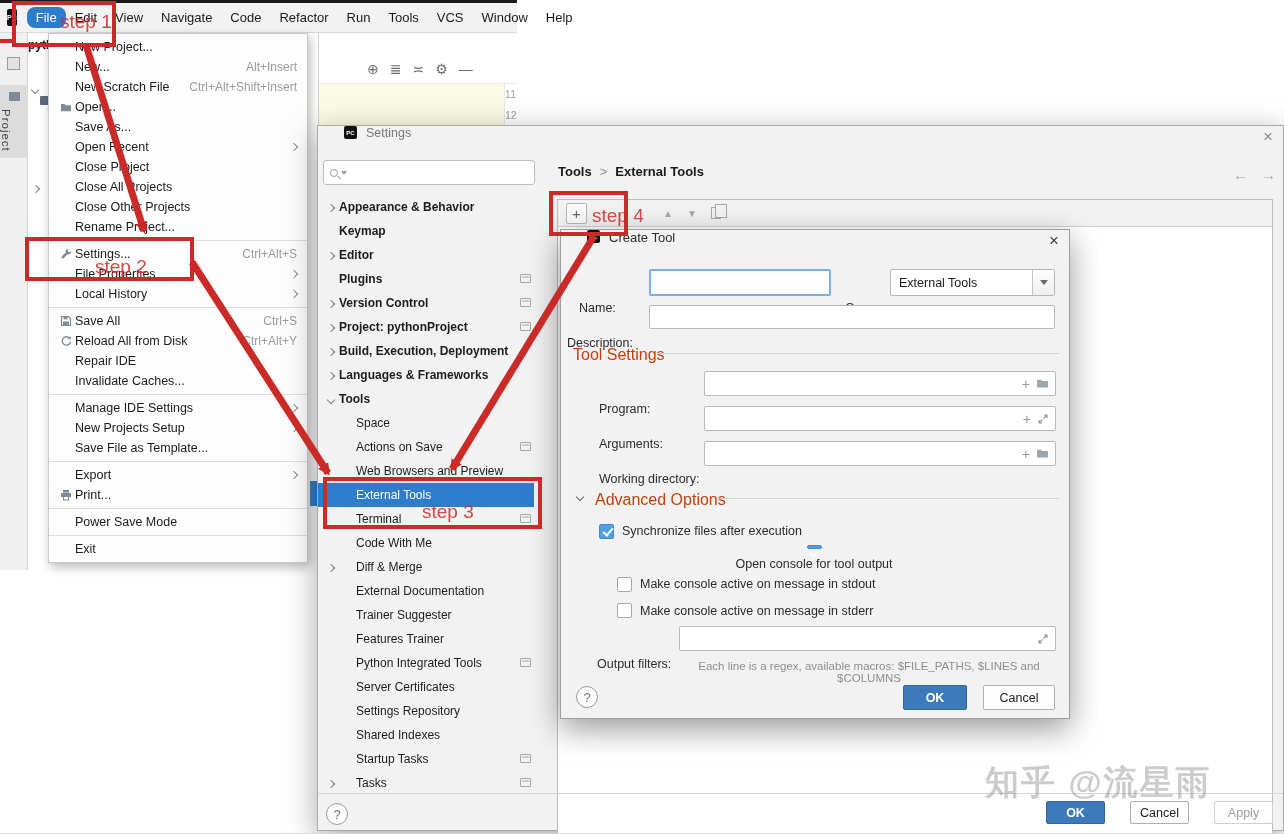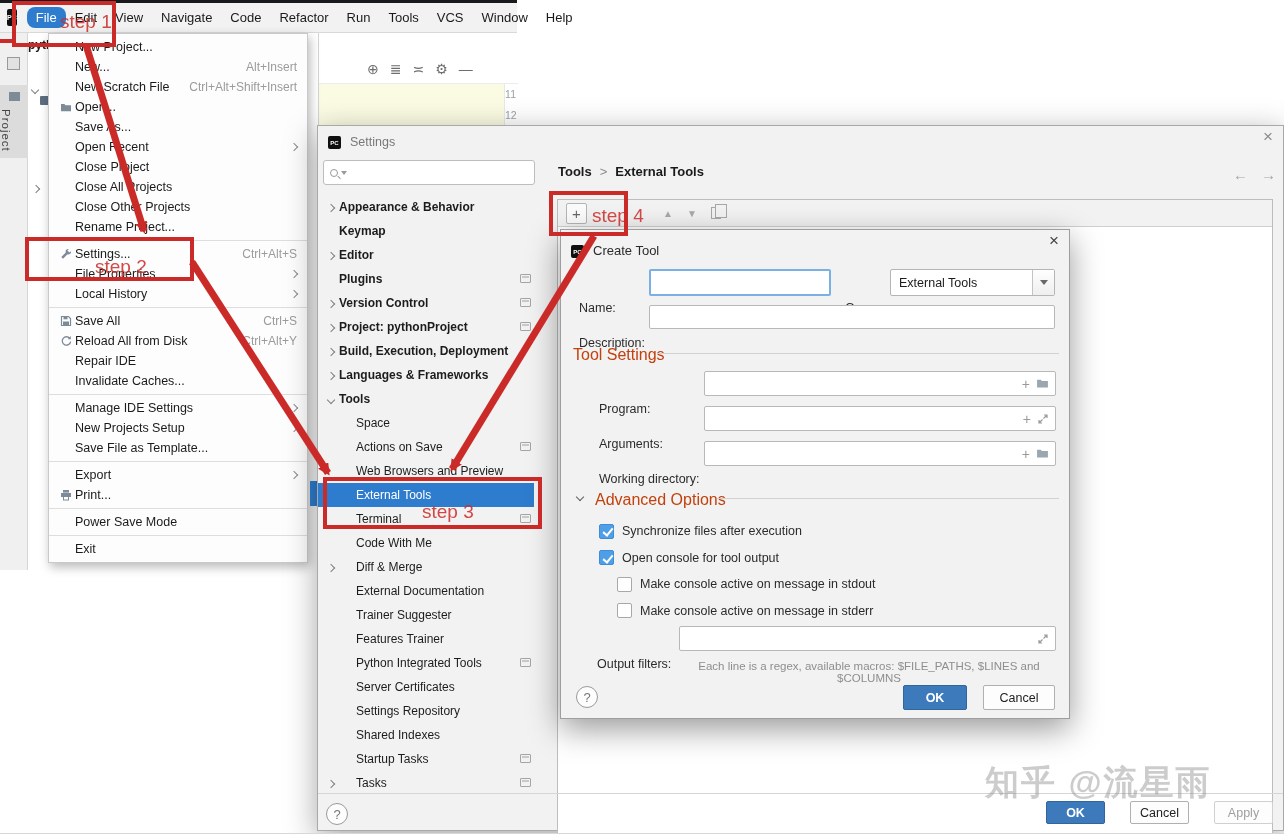--- a/index.html
+++ b/index.html
@@ -33,21 +33,21 @@
   .fm-row { height:20px; display:flex; align-items:center; font-size:12.5px; color:#1b1b1b; padding:0 10px 0 8px;}
   .fm-ico { width:18px; display:flex; justify-content:center; }
   .fm-label { flex:0 0 auto; }
   .fm-spacer { flex:1; }
   .fm-short { color:#9b9b9b; font-size:12px; }
   .fm-subarrow { width:6px; height:6px; border-right:1.4px solid #8a8a8a; border-top:1.4px solid #8a8a8a; transform:rotate(45deg);}
   .fm-sep { border-top:1px solid #dedede; margin:3px 0; }
 
   
   #settings { left:317px; top:125px; width:967px; height:706px; background:#f2f2f2; border:1px solid #a9a9a9; box-shadow:0 8px 30px rgba(0,0,0,.35); z-index:30;}
-  .ttl-bar { position:absolute; left:0; top:0; right:0; height:23px; display:flex; align-items:flex-end; }
+  .ttl-bar { position:absolute; left:0; top:0; right:0; height:23px; display:flex; align-items:flex-start;padding-left:16px; }
   .ttl-bar .pc-logo { width:13px; height:13px; margin:0 9px 0 10px; font-size:6px;}
   .ttl-txt { font-size:12.5px; color:#787878; }
   .ttl-x { position:absolute; right:10px; top:1px; font-size:17px; color:#8c8c8c; line-height:20px;}
   #settings-search { position:absolute; left:5px; top:34px; width:212px; height:25px; background:#fff; border:1px solid #bdbdbd; border-radius:3px; display:flex; align-items:center; padding-left:6px; gap:3px;}
   .mag { width:8px; height:8px; border:1.4px solid #9a9a9a; border-radius:50%; position:relative;}
   .mag::after { content:""; position:absolute; width:4px; height:1.4px; background:#9a9a9a; transform:rotate(45deg); left:6px; top:7px;}
   .mini-caret { width:0; height:0; border-left:3px solid transparent; border-right:3px solid transparent; border-top:4px solid #9a9a9a;}
   #settings-tree { position:absolute; left:0; top:69px; width:223px; height:600px; }
   .tree-row { position:relative; height:24px; display:flex; align-items:center; font-size:12px; color:#1c1c1c;}
   .tree-row .chevslot { position:absolute; left:8px; width:10px; text-align:center;}
@@ -463,21 +463,21 @@
         <input style="right: 4px;">
       </div>
     <span class="fld-label" style="left:284px;top:47px;">Group:</span>
     <div class="combo" style="left:329px;top:39px;width:165px;height:27px;">
       <span class="val">External Tools</span>
       <span class="dd">
           <span class="dd-tri"></span>
         </span>
     </div>
 
-    <span class="fld-label" style="left:18px;top:82px;">Description:</span>
+    <span class="fld-label" style="left:6px;top:82px;">Description:</span>
     <div class="inputbox" style="left:88px;top:75px;width:406px;height:24px;">
         <input style="right: 4px;">
       </div>
 
     <span class="sect-label" style="left:12px;top:116px;">Tool Settings</span>
     <div class="sect-line" style="left:96px;top:123px;width:402px;"></div>
 
     <span class="fld-label" style="left:38px;top:148px;">Program:</span>
     <div class="inputbox" style="left:143px;top:141px;width:352px;height:25px;">
       <input style="">
@@ -507,21 +507,21 @@
 
     <span class="chev exp abs" style="left:16px;top:264px;border-color:#5f5f5f;"></span>
     <span class="sect-label" style="left:34px;top:261px;">Advanced Options</span>
     <div class="sect-line" style="left:156px;top:268px;width:342px;"></div>
 
     <div class="abs" style="left:38px;top:288px;width:430px;" id="advanced-checkboxes">
         <div class="cb-row" style="margin-left: 0px;">
           <span class="cb-box on"></span>
           <span class="cb-lbl">Synchronize files after execution</span>
         </div>
-        <div class="cb-row" style="margin-left: 0px;">
+        <div class="cb-row" style="margin-left: 0px; flex-direction: column;">
           <span class="cb-box on"></span>
           <span class="cb-lbl">Open console for tool output</span>
         </div>
         <div class="cb-row" style="margin-left: 18px;">
           <span class="cb-box"></span>
           <span class="cb-lbl">Make console active on message in stdout</span>
         </div>
         <div class="cb-row" style="margin-left: 18px;">
           <span class="cb-box"></span>
           <span class="cb-lbl">Make console active on message in stderr</span>

